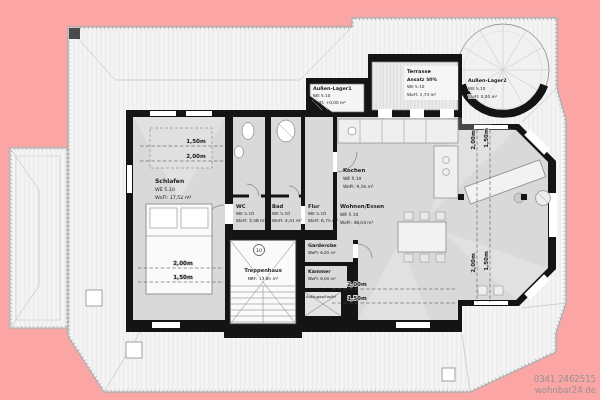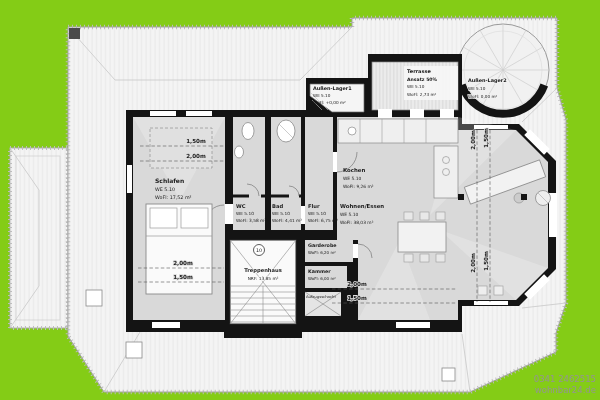--- a/index.html
+++ b/index.html
@@ -1,16 +1,16 @@
 <!DOCTYPE html>
 <html><head>
 <meta charset="utf-8">
 <style>
   html,body{margin:0;padding:0;background:#ffffff;}
-  .stage{position:relative;width:600px;height:400px;background:#84cc16;overflow:hidden;
+  .stage{position:relative;width:600px;height:400px;background:#fca5a5;overflow:hidden;
          font-family:"DejaVu Sans",sans-serif;}
   svg{position:absolute;left:0;top:0;}
   text{font-family:"DejaVu Sans",sans-serif;fill:#1c1c1c;}
   .rn{font-weight:bold;}
   .dim{font-weight:bold;paint-order:stroke;stroke:#dedede;stroke-width:1.6px;}
   .wm{fill:#949494;}
 </style>
 </head>
 <body>
 

